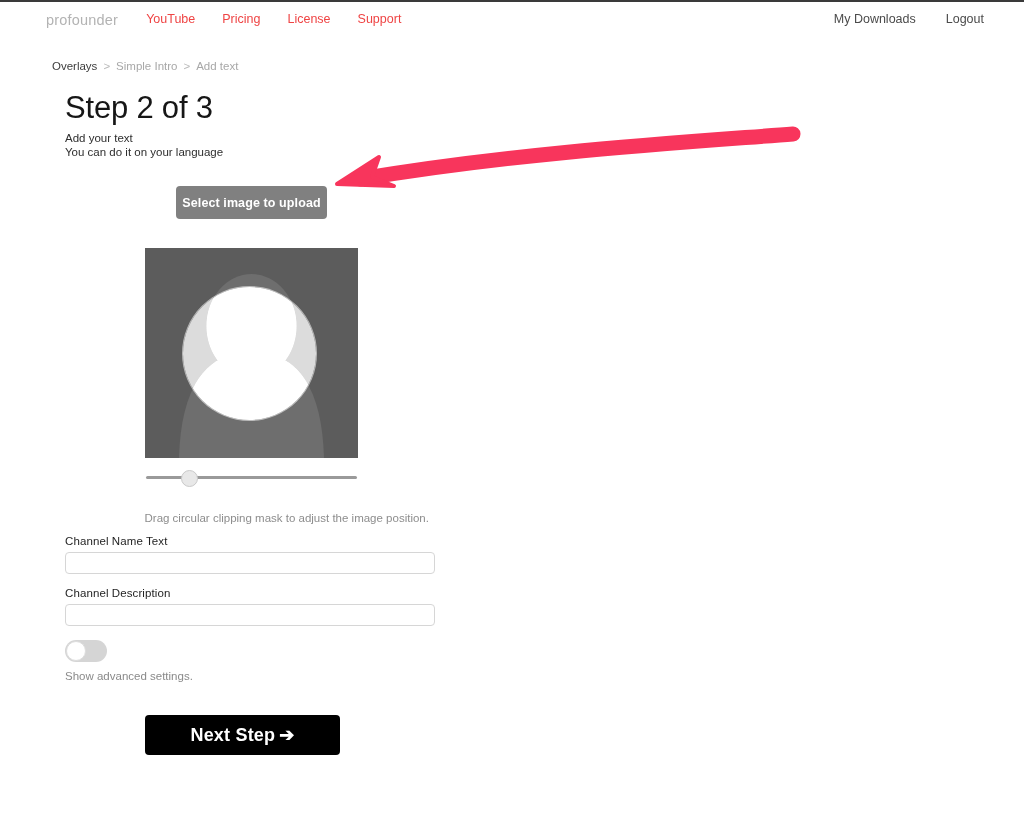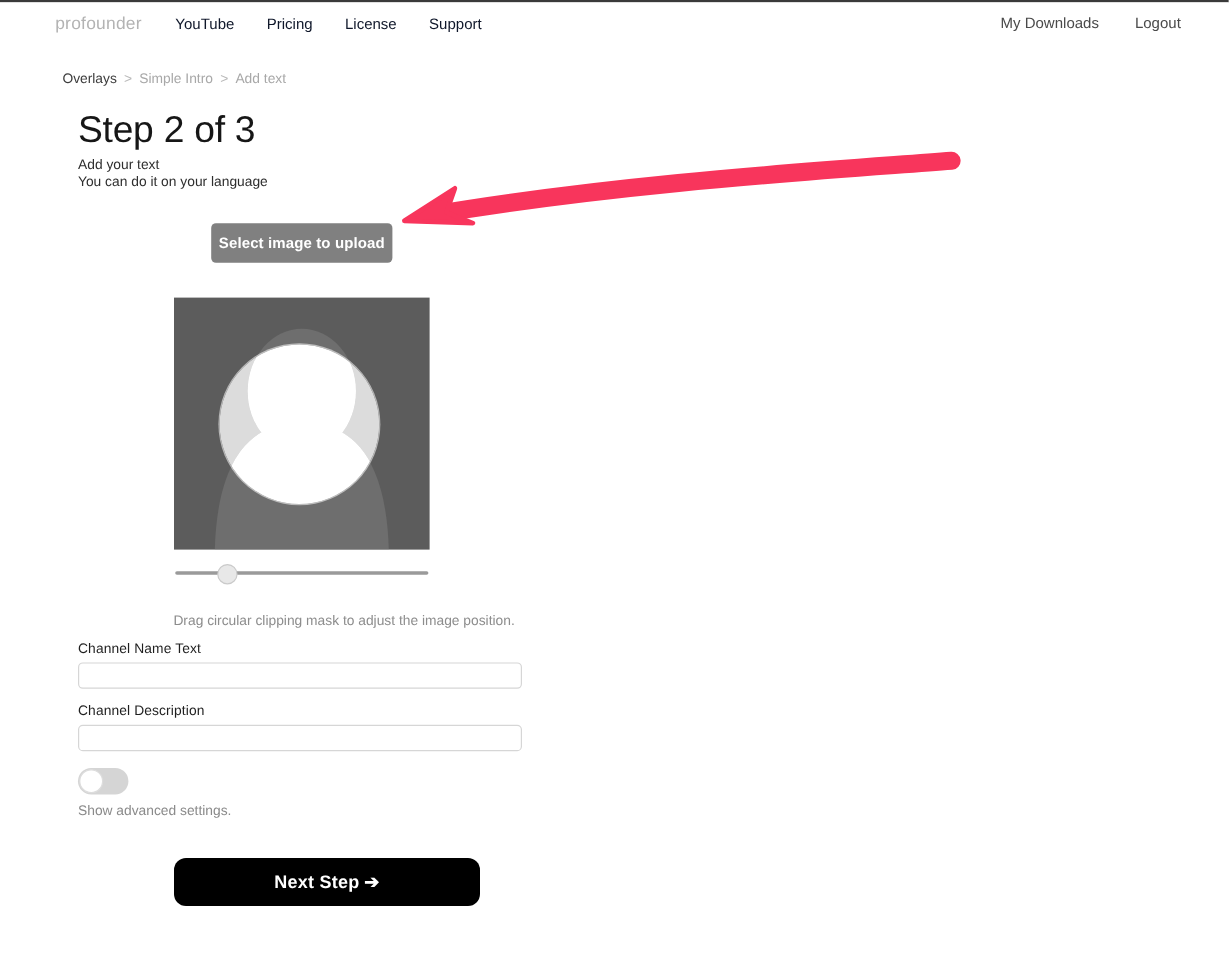--- a/index.html
+++ b/index.html
@@ -37,39 +37,39 @@
     position: absolute;
     left: 0; top: 2px;
     width: 1024px;
     height: 36px;
     background: #ffffff;
   }
   .nav-left {
     position: absolute;
     left: 46px; top: 10px;
     display: flex;
-    align-items: center;
+    align-items: flex-start;
   }
   .nav-right {
     position: absolute;
     right: 40px; top: 10px;
     display: flex;
     align-items: baseline;
     justify-content: space-between;
   }
   .brand {
     font-size: 14.5px;
     color: #b3b3b3;
     letter-spacing: 0.2px;
     margin-right: 28px;
     cursor: pointer;
   }
   .nav-link {
     font-size: 12.5px;
-    color: #0f172a;
+    color: #ef4444;
     margin-right: 27px;
     cursor: pointer;
     white-space: nowrap;
   }
   .nav-right .nav-link {
     margin-right: 0;
     margin-left: 30px;
     color: #4a4a4a;
   }
   .nav-right .nav-link:first-child { margin-left: 0; }
@@ -266,27 +266,27 @@
     position: absolute;
     left: 65px; top: 670px;
     font-size: 11.5px;
     color: #8a8a8a;
   }
 
   
   .btn-next {
     position: absolute;
     left: 145px; top: 715px;
-    width: 255px; height: 40px;
+    width: 195px; height: 40px;
     background: #000000;
     border: none;
-    border-radius: 10px;
+    border-radius: 4px;
     color: #ffffff;
     font-family: "Liberation Sans", sans-serif;
-    font-size: 15px;
+    font-size: 18px;
     font-weight: bold;
     letter-spacing: 0.2px;
     cursor: pointer;
     padding: 0;
   }
   .btn-next .arrow-glyph { margin-left: 4px; }
 </style>
 </head>
 <body>
 

